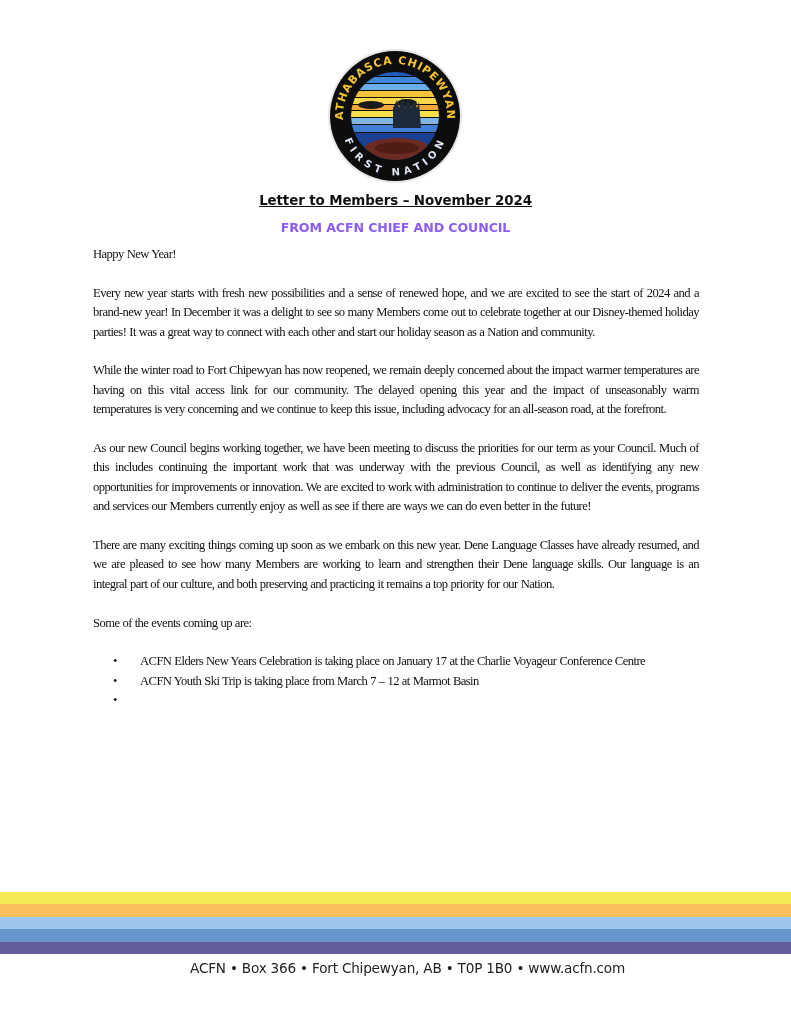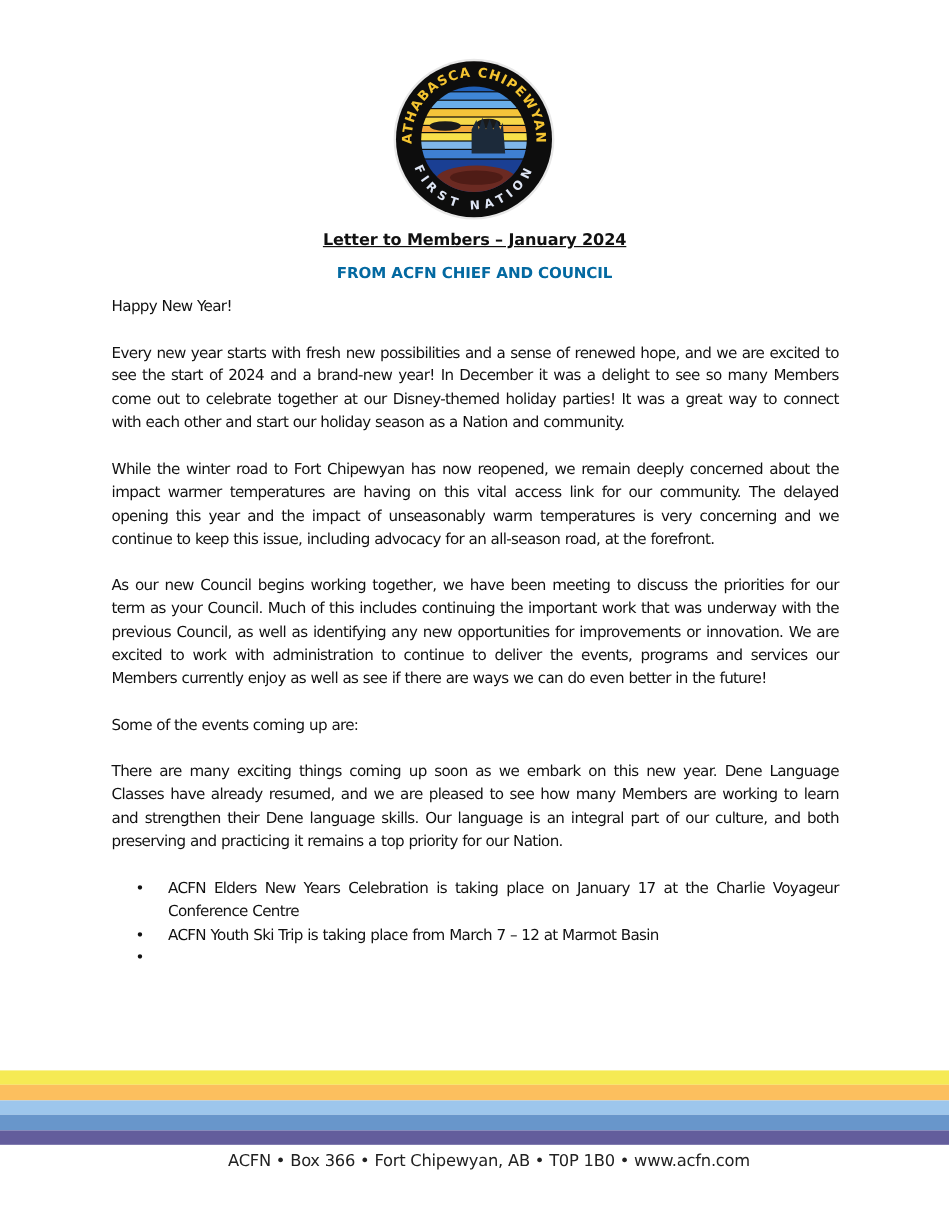--- a/index.html
+++ b/index.html
@@ -3,21 +3,21 @@
 <meta charset="utf-8">
 <style>
   html, body { margin: 0; padding: 0; background: #ffffff; }
   body { width: 791px; height: 1024px; position: relative; overflow: hidden;
          font-family: "DejaVu Sans", sans-serif; color: #111; }
   .logo { position: absolute; left: 327px; top: 48px; width: 136px; height: 136px; }
   .title { position: absolute; top: 193px; left: 0; width: 791px; text-align: center;
            font-family: "DejaVu Sans", sans-serif; font-weight: bold; font-size: 13.4px;
            text-decoration: underline; color: #111; letter-spacing: -0.1px; }
   .subtitle { position: absolute; top: 220px; left: 0; width: 791px; text-align: center;
-              font-weight: bold; font-size: 12.6px; color: #0369a1; letter-spacing: -0.1px; }
+              font-weight: bold; font-size: 12.6px; color: #8b5cf6; letter-spacing: -0.1px; }
   .body-text { position: absolute; left: 93px; width: 606px;
                font-size: 12.6px; line-height: 19.4px; text-align: justify;
                letter-spacing: -0.55px; word-spacing: 0.3px; }
   .body-text p { margin: 0 0 19.4px 0; }
   .events { list-style: none; margin: 0; padding: 0; }
   .events li { position: relative; padding-left: 27px; margin-left: 20px; }
   .events li .bullet { position: absolute; left: 0; top: 0; }
   .stripes { position: absolute; left: 0; top: 892px; width: 791px; }
   .stripe { height: 12.4px; width: 791px; }
   .footer { position: absolute; top: 960px; left: 12px; width: 791px; text-align: center;
@@ -55,30 +55,30 @@
     <ellipse cx="70" cy="100" rx="22" ry="6" fill="#4f1c16"></ellipse>
   </g>
   <text font-family="DejaVu Sans, sans-serif" font-size="11" font-weight="bold" fill="#f4c431" letter-spacing="1">
     <textPath href="#topArc" startOffset="50%" text-anchor="middle">ATHABASCA CHIPEWYAN</textPath>
   </text>
   <text font-family="DejaVu Sans, sans-serif" font-size="10" font-weight="bold" fill="#dfe6f5" letter-spacing="3">
     <textPath href="#botArc" startOffset="50%" text-anchor="middle" dominant-baseline="hanging">FIRST NATION</textPath>
   </text>
 </svg>
 
-<div class="title">Letter to Members – January 2024</div>
+<div class="title">Letter to Members – November 2024</div>
 <div class="subtitle">FROM ACFN CHIEF AND COUNCIL</div>
 
-<div class="body-text" style="top:245px;">
+<div class="body-text" style="top:245px;font-family:Liberation Serif, serif;">
   <p>Happy New Year!</p>
   <p>Every new year starts with fresh new possibilities and a sense of renewed hope, and we are excited to see the start of 2024 and a brand-new year! In December it was a delight to see so many Members come out to celebrate together at our Disney-themed holiday parties! It was a great way to connect with each other and start our holiday season as a Nation and community.</p>
   <p>While the winter road to Fort Chipewyan has now reopened, we remain deeply concerned about the impact warmer temperatures are having on this vital access link for our community. The delayed opening this year and the impact of unseasonably warm temperatures is very concerning and we continue to keep this issue, including advocacy for an all-season road, at the forefront.</p>
   <p>As our new Council begins working together, we have been meeting to discuss the priorities for our term as your Council. Much of this includes continuing the important work that was underway with the previous Council, as well as identifying any new opportunities for improvements or innovation. We are excited to work with administration to continue to deliver the events, programs and services our Members currently enjoy as well as see if there are ways we can do even better in the future!</p>
+  <p>There are many exciting things coming up soon as we embark on this new year. Dene Language Classes have already resumed, and we are pleased to see how many Members are working to learn and strengthen their Dene language skills. Our language is an integral part of our culture, and both preserving and practicing it remains a top priority for our Nation.</p>
   <p>Some of the events coming up are:</p>
-  <p>There are many exciting things coming up soon as we embark on this new year. Dene Language Classes have already resumed, and we are pleased to see how many Members are working to learn and strengthen their Dene language skills. Our language is an integral part of our culture, and both preserving and practicing it remains a top priority for our Nation.</p>
   <ul class="events">
     <li>
       <span class="bullet">•</span>
       <span>ACFN Elders New Years Celebration is taking place on January 17 at the Charlie Voyageur Conference Centre</span>
     </li>
     <li>
       <span class="bullet">•</span>
       <span>ACFN Youth Ski Trip is taking place from March 7 – 12 at Marmot Basin</span>
     </li>
     <li>

